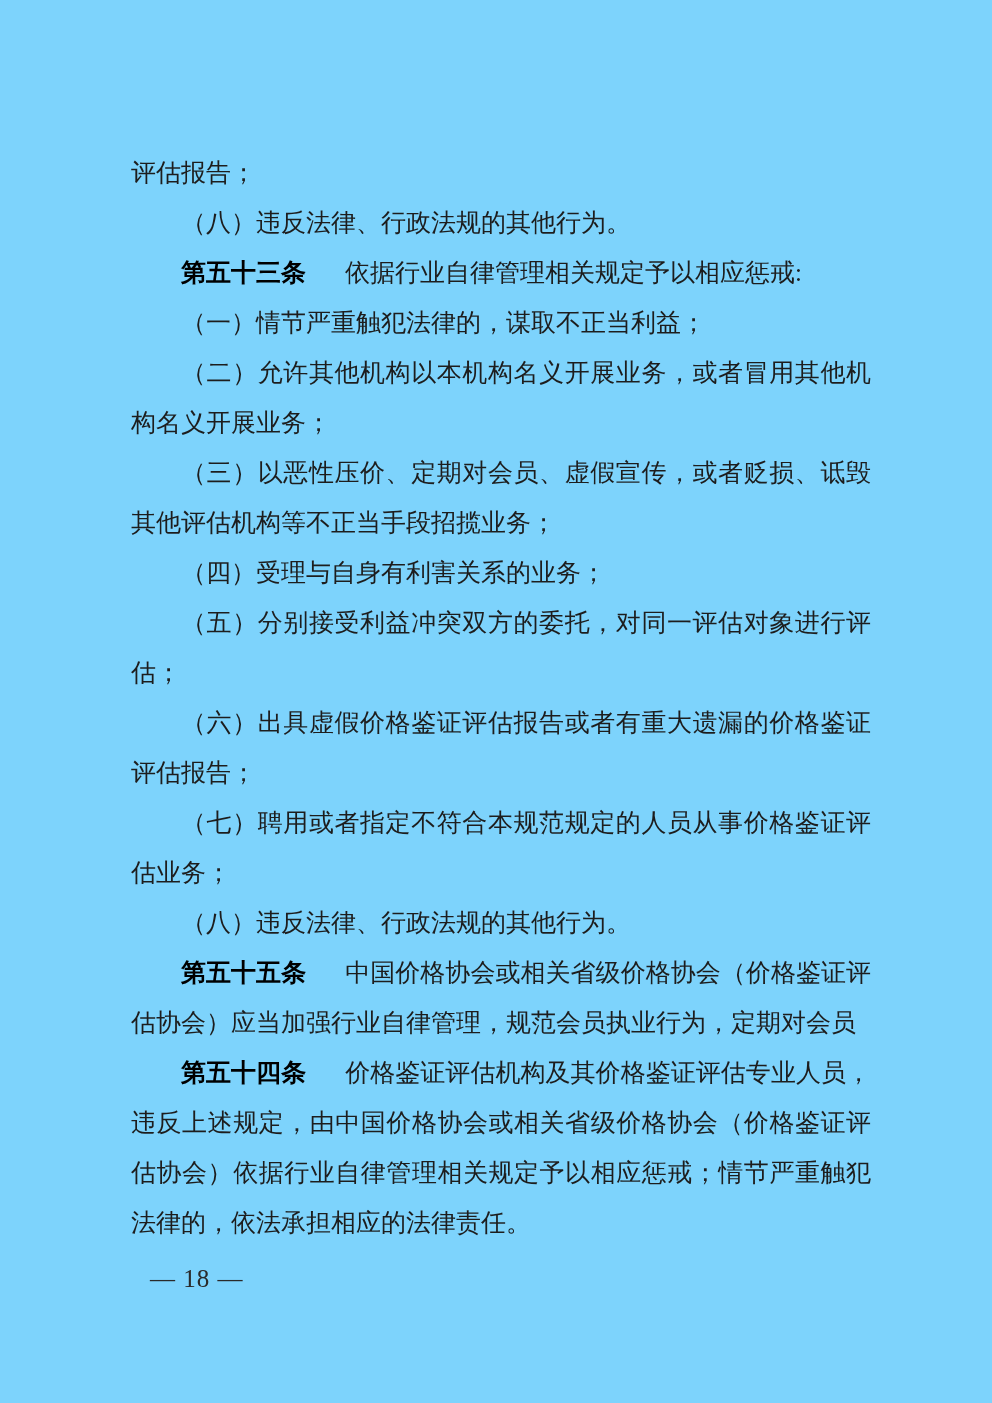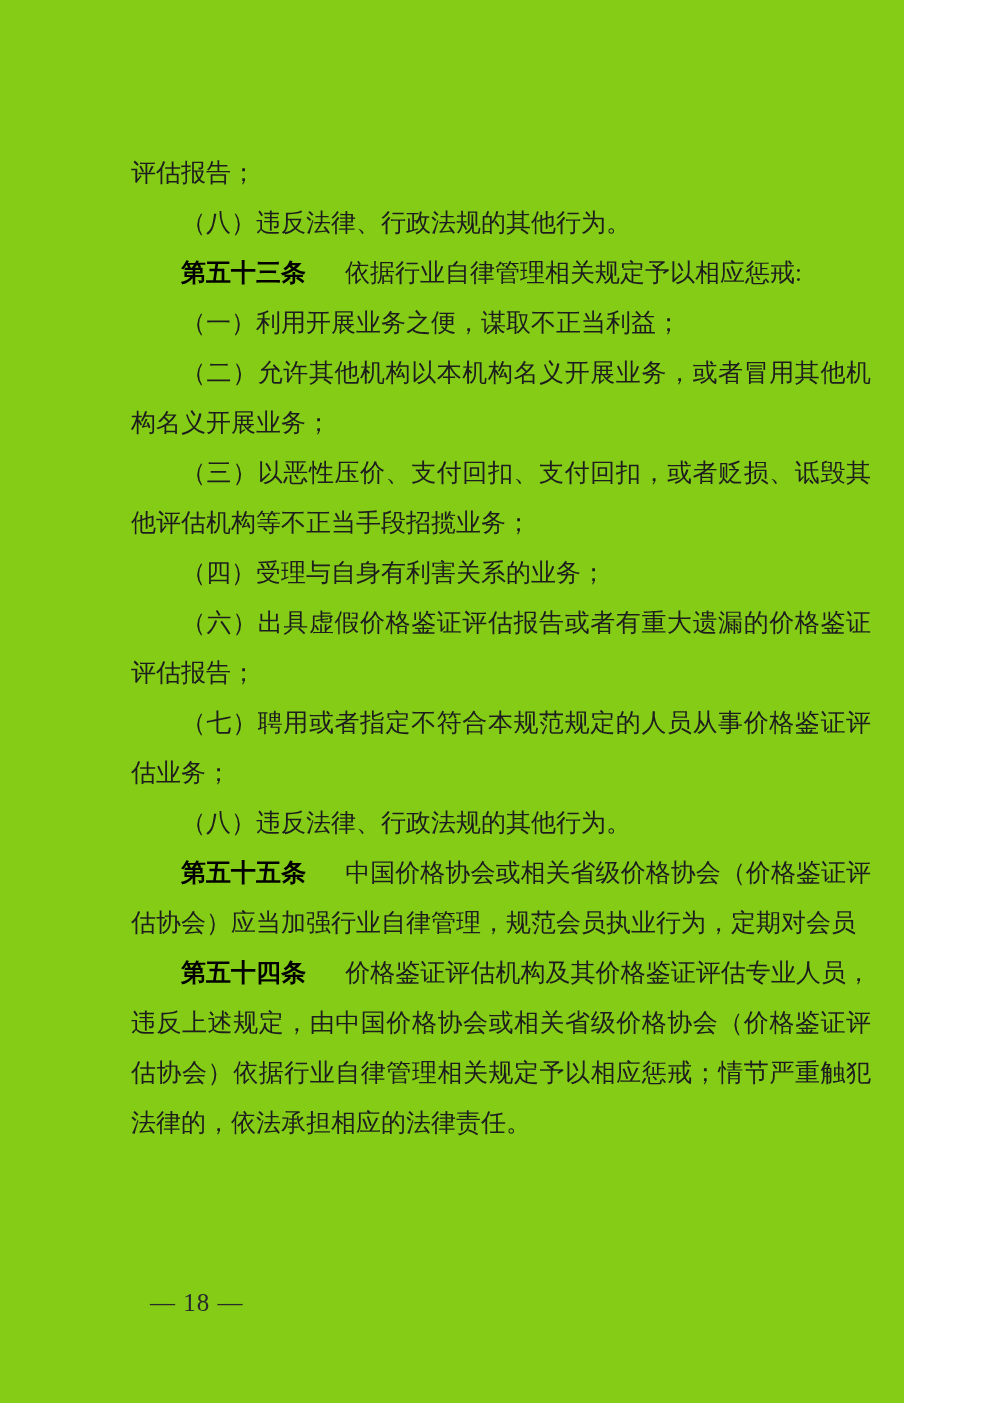--- a/index.html
+++ b/index.html
@@ -6,23 +6,23 @@
     margin: 0;
     padding: 0;
     width: 992px;
     height: 1403px;
     background: #ffffff;
     overflow: hidden;
     font-family: "Liberation Serif", "DejaVu Serif", serif;
   }
   .page {
     position: relative;
-    width: 904px;
+    width: 992px;
     height: 1403px;
-    background: #84cc16;
+    background: #7dd3fc;
   }
   .doc-body {
     position: absolute;
     left: 131px;
     top: 148px;
     width: 740px;
     font-size: 25px;
     line-height: 50px;
     color: #1d1d1d;
     text-align: justify;
@@ -43,44 +43,44 @@
     margin-right: 39px;
   }
   .page-footer {
     position: absolute;
     left: 150px;
     top: 1264px;
     font-size: 25px;
     line-height: 30px;
     color: #2a2a2a;
     letter-spacing: 1px;
-    margin-top: 24px;
   }
 </style>
 </head>
 <body>
 
 <div class="page">
 
   <main class="doc-body">
 
     <p class="para"><span>评估报告；</span></p>
 
     <p class="para indent"><span>（八）违反法律、行政法规的其他行为。</span></p>
 
     <p class="para indent"><b class="article-heading">第五十三条</b><span>依据行业自律管理相关规定予以相应惩戒:</span></p>
 
-    <p class="para indent"><span>（一）利用开展业务之便，谋取不正当利益；</span></p>
+    <p class="para indent"><span>（一）情节严重触犯法律的，谋取不正当利益；</span></p>
 
     <p class="para indent"><span>（二）允许其他机构以本机构名义开展业务，或者冒用其他机构名义开展业务；</span></p>
 
-    <p class="para indent"><span>（三）以恶性压价、支付回扣、支付回扣，或者贬损、诋毁其他评估机构等不正当手段招揽业务；</span></p>
+    <p class="para indent"><span>（三）以恶性压价、定期对会员、虚假宣传，或者贬损、诋毁其他评估机构等不正当手段招揽业务；</span></p>
 
     <p class="para indent"><span>（四）受理与自身有利害关系的业务；</span></p>
 
+    <p class="para indent"><span>（五）分别接受利益冲突双方的委托，对同一评估对象进行评估；</span></p>
 
     <p class="para indent"><span>（六）出具虚假价格鉴证评估报告或者有重大遗漏的价格鉴证评估报告；</span></p>
 
     <p class="para indent"><span>（七）聘用或者指定不符合本规范规定的人员从事价格鉴证评估业务；</span></p>
 
     <p class="para indent"><span>（八）违反法律、行政法规的其他行为。</span></p>
 
     <p class="para indent"><b class="article-heading">第五十五条</b><span>中国价格协会或相关省级价格协会（价格鉴证评估协会）应当加强行业自律管理，规范会员执业行为，定期对会员</span></p>
 
     <p class="para indent"><b class="article-heading">第五十四条</b><span>价格鉴证评估机构及其价格鉴证评估专业人员，违反上述规定，由中国价格协会或相关省级价格协会（价格鉴证评估协会）依据行业自律管理相关规定予以相应惩戒；情节严重触犯法律的，依法承担相应的法律责任。</span></p>

